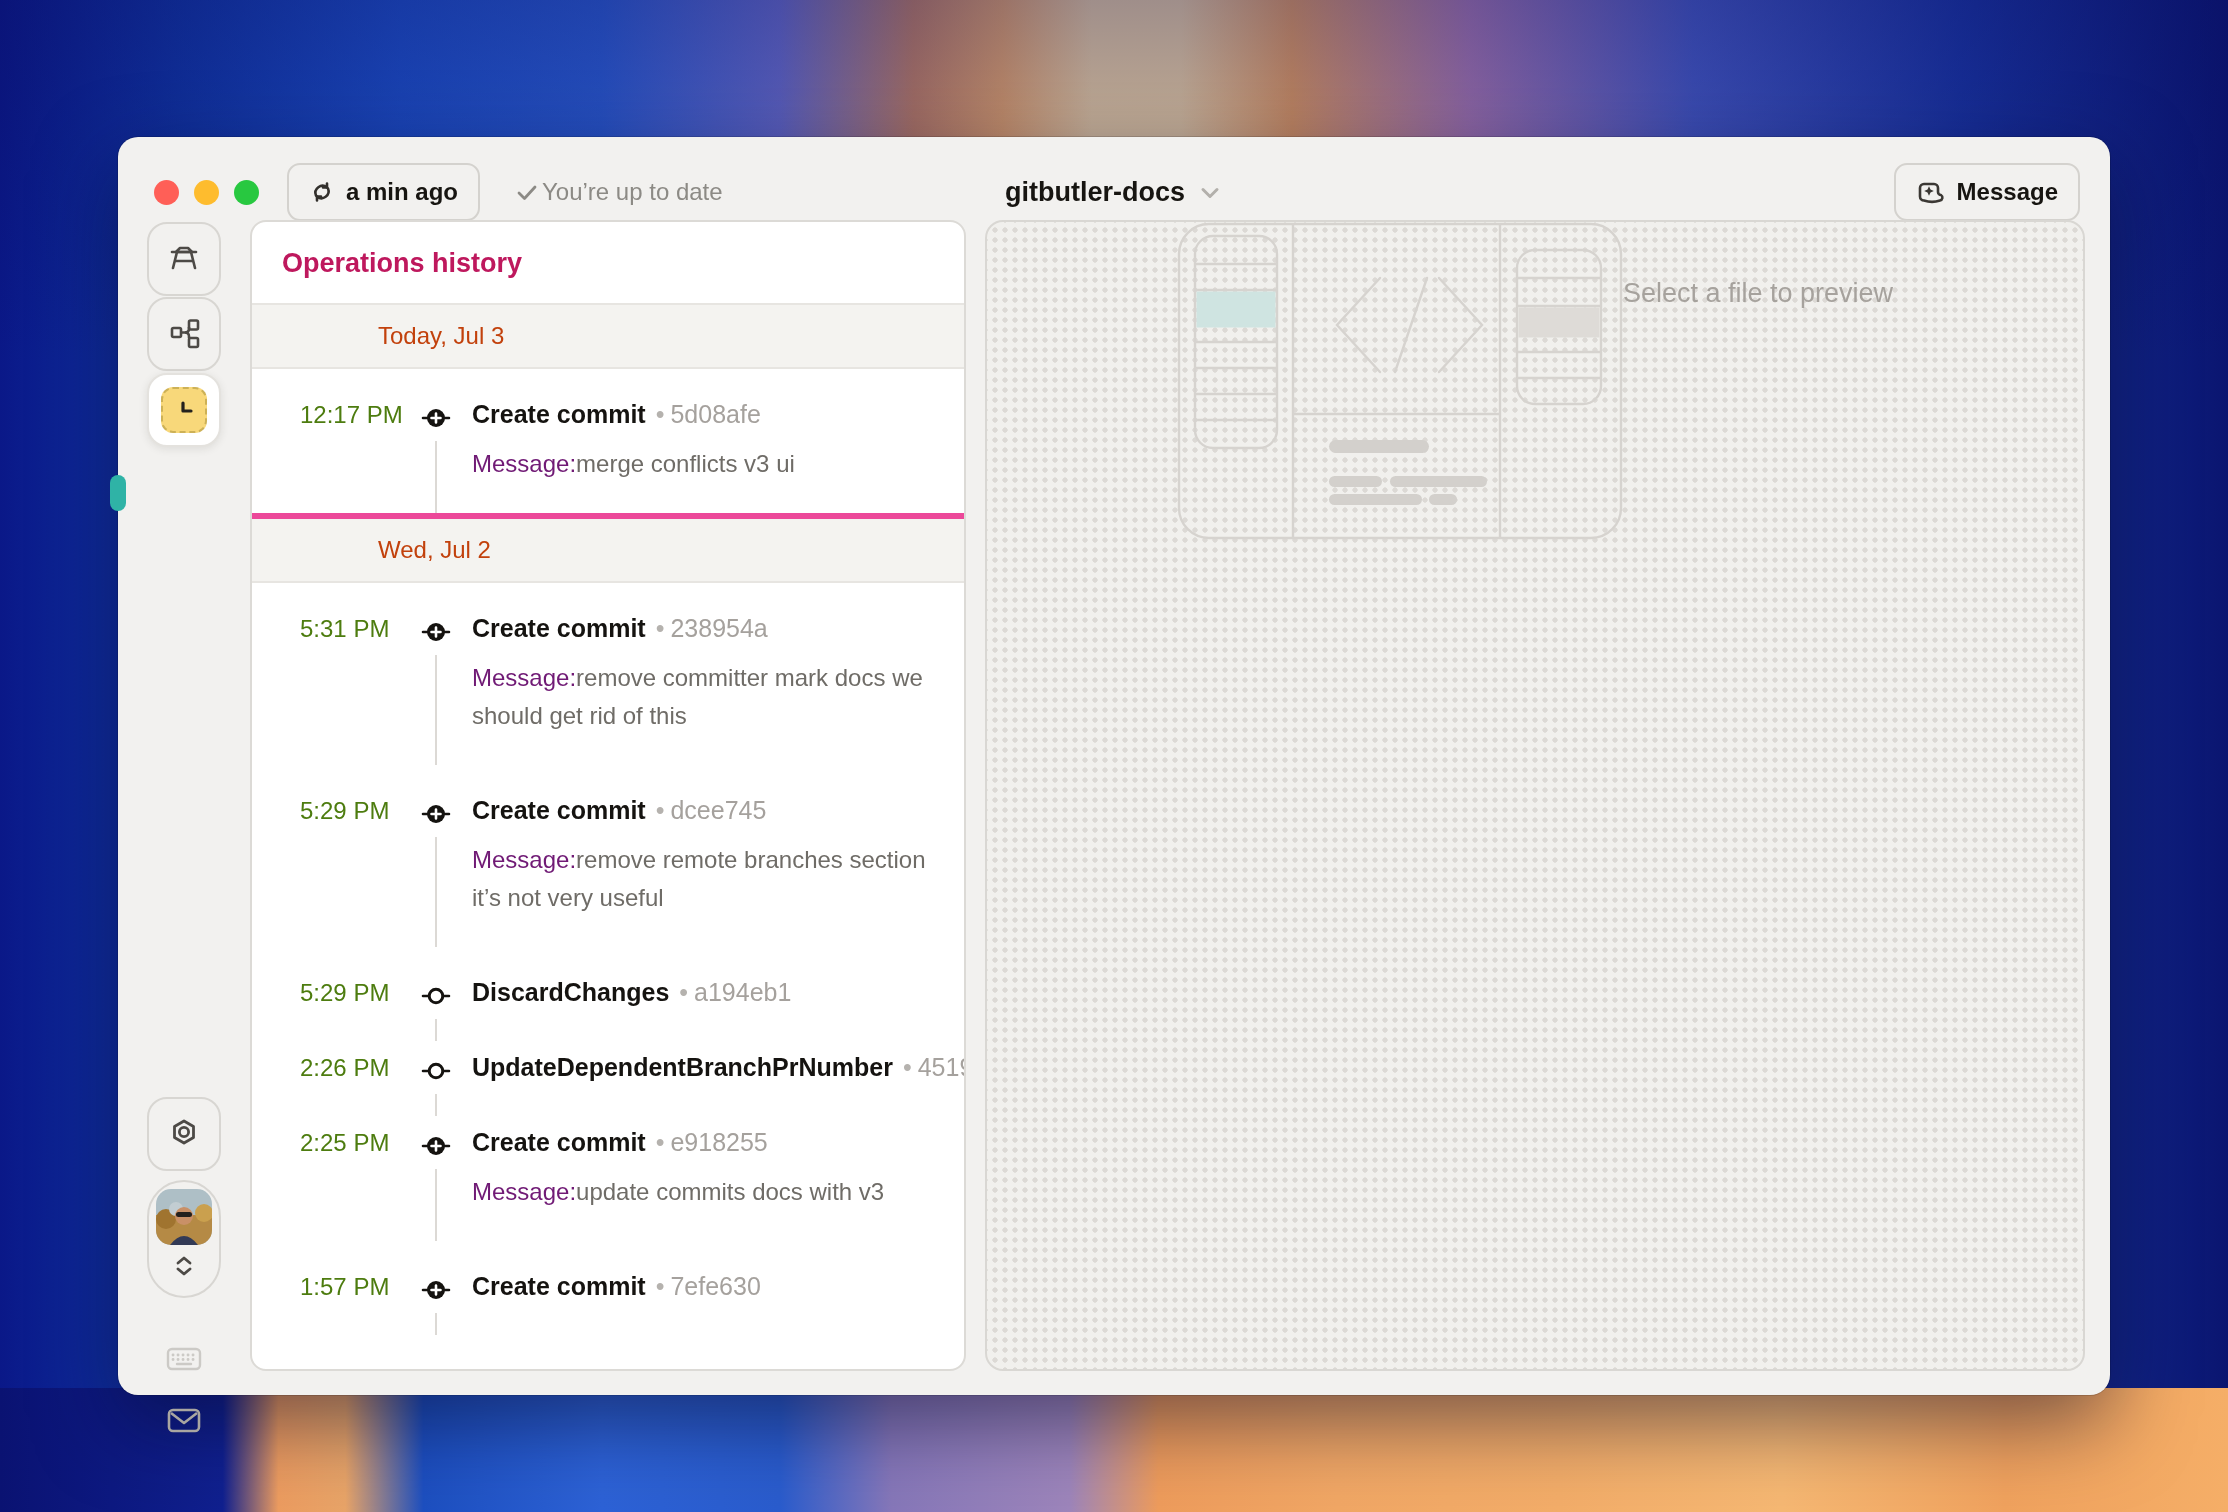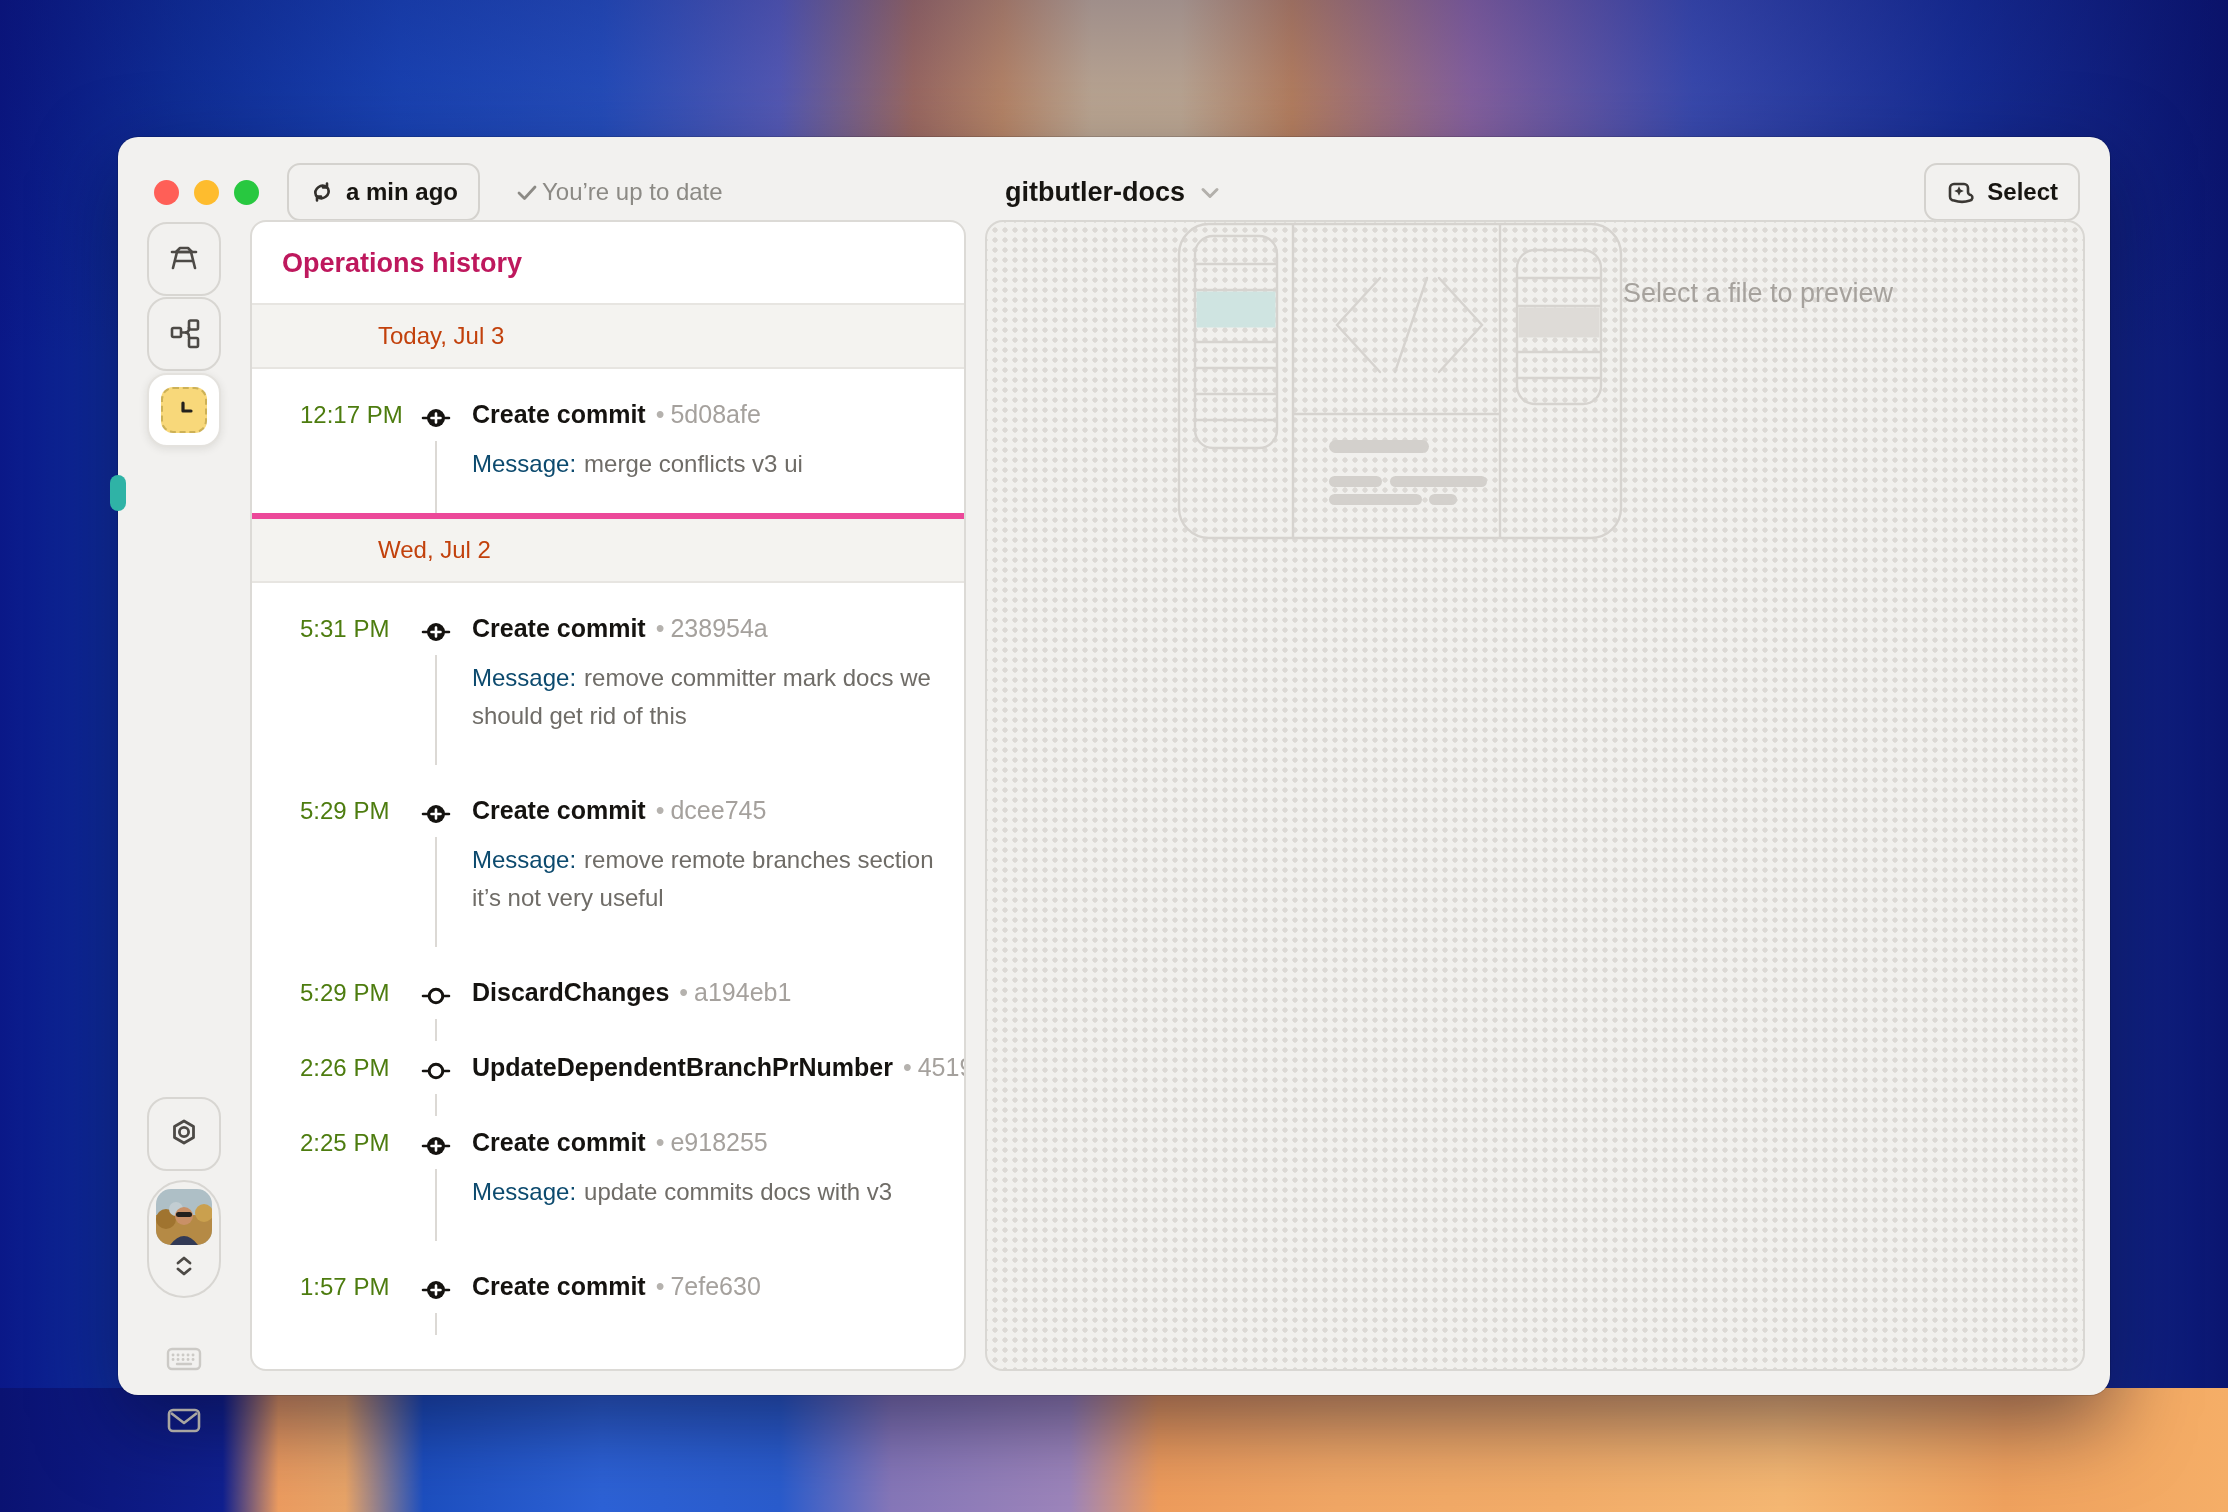--- a/index.html
+++ b/index.html
@@ -77,21 +77,21 @@
     justify-content:center;padding-top:5px;}
   .connector{position:absolute;left:15px;top:44px;bottom:-10px;width:2px;
     background:#dcd9d5;}
   .entry.no-message .connector{bottom:auto;height:22px;}
   .entry .content{margin-left:20px;flex:1;min-width:0;}
   .title-row{font-size:25px;line-height:34px;color:#a5a19d;}
   .title-row .title{font-weight:700;color:#151310;}
   .title-row .bullet{color:#b5b2ae;margin:0 6px 0 10px;}
   .message{margin-top:14px;font-size:24px;line-height:38px;color:#6f6c67;
     padding-bottom:20px;}
-  .message .msg-label{color:#0c4a6e;margin-right:8px;}
+  .message .msg-label{color:#701a75;}
 
   
   .preview-panel{position:absolute;left:867px;top:83px;width:1100px;height:1151px;
     background-color:#f1f0ed;border:2px solid #d9d7d3;box-sizing:border-box;
     border-radius:18px;overflow:hidden;
     background-image:radial-gradient(circle,#dcd9d5 2.4px, transparent 2.9px);
     background-size:10px 10px;background-position:3px 3px;
     display:flex;flex-direction:row;align-items:flex-start;justify-content:center;}
   .preview-text{margin-top:56px;font-size:27px;color:#a6a29d;}
 
@@ -143,21 +143,21 @@
         </span>
       </div>
 
       <div class="pill-btn actions-btn">
         <span>
           <svg width="30" height="28" viewBox="0 0 30 28" fill="none" stroke="#3b3834" stroke-width="2.6" stroke-linejoin="round">
             <path d="M4 10 a4 4 0 0 1 4 -4 h10 a4 4 0 0 1 4 4 v4 a3 3 0 0 0 3 3 a3 3 0 0 1 -1 5.5 a25 25 0 0 1 -16 0 a4 4 0 0 1 -4 -4 z"></path>
             <path d="M13 8.2 l1.5 3.3 3.3 1.5 -3.3 1.5 -1.5 3.3 -1.5 -3.3 -3.3 -1.5 3.3 -1.5 z" fill="#3b3834" stroke="none"></path>
           </svg>
         </span>
-        <span>Select</span>
+        <span>Message</span>
       </div>
     </div>
 
     <div class="rail">
       <div class="accent-tab"></div>
 
       <div class="rail-btn" style="top:1px">
         <span>
           <svg width="36" height="36" viewBox="0 0 36 36" fill="none" stroke="#4d4a46" stroke-width="2.6" stroke-linecap="round" stroke-linejoin="round">
             <path d="M10 11 l4 -4 h8 l4 4 z"></path>

